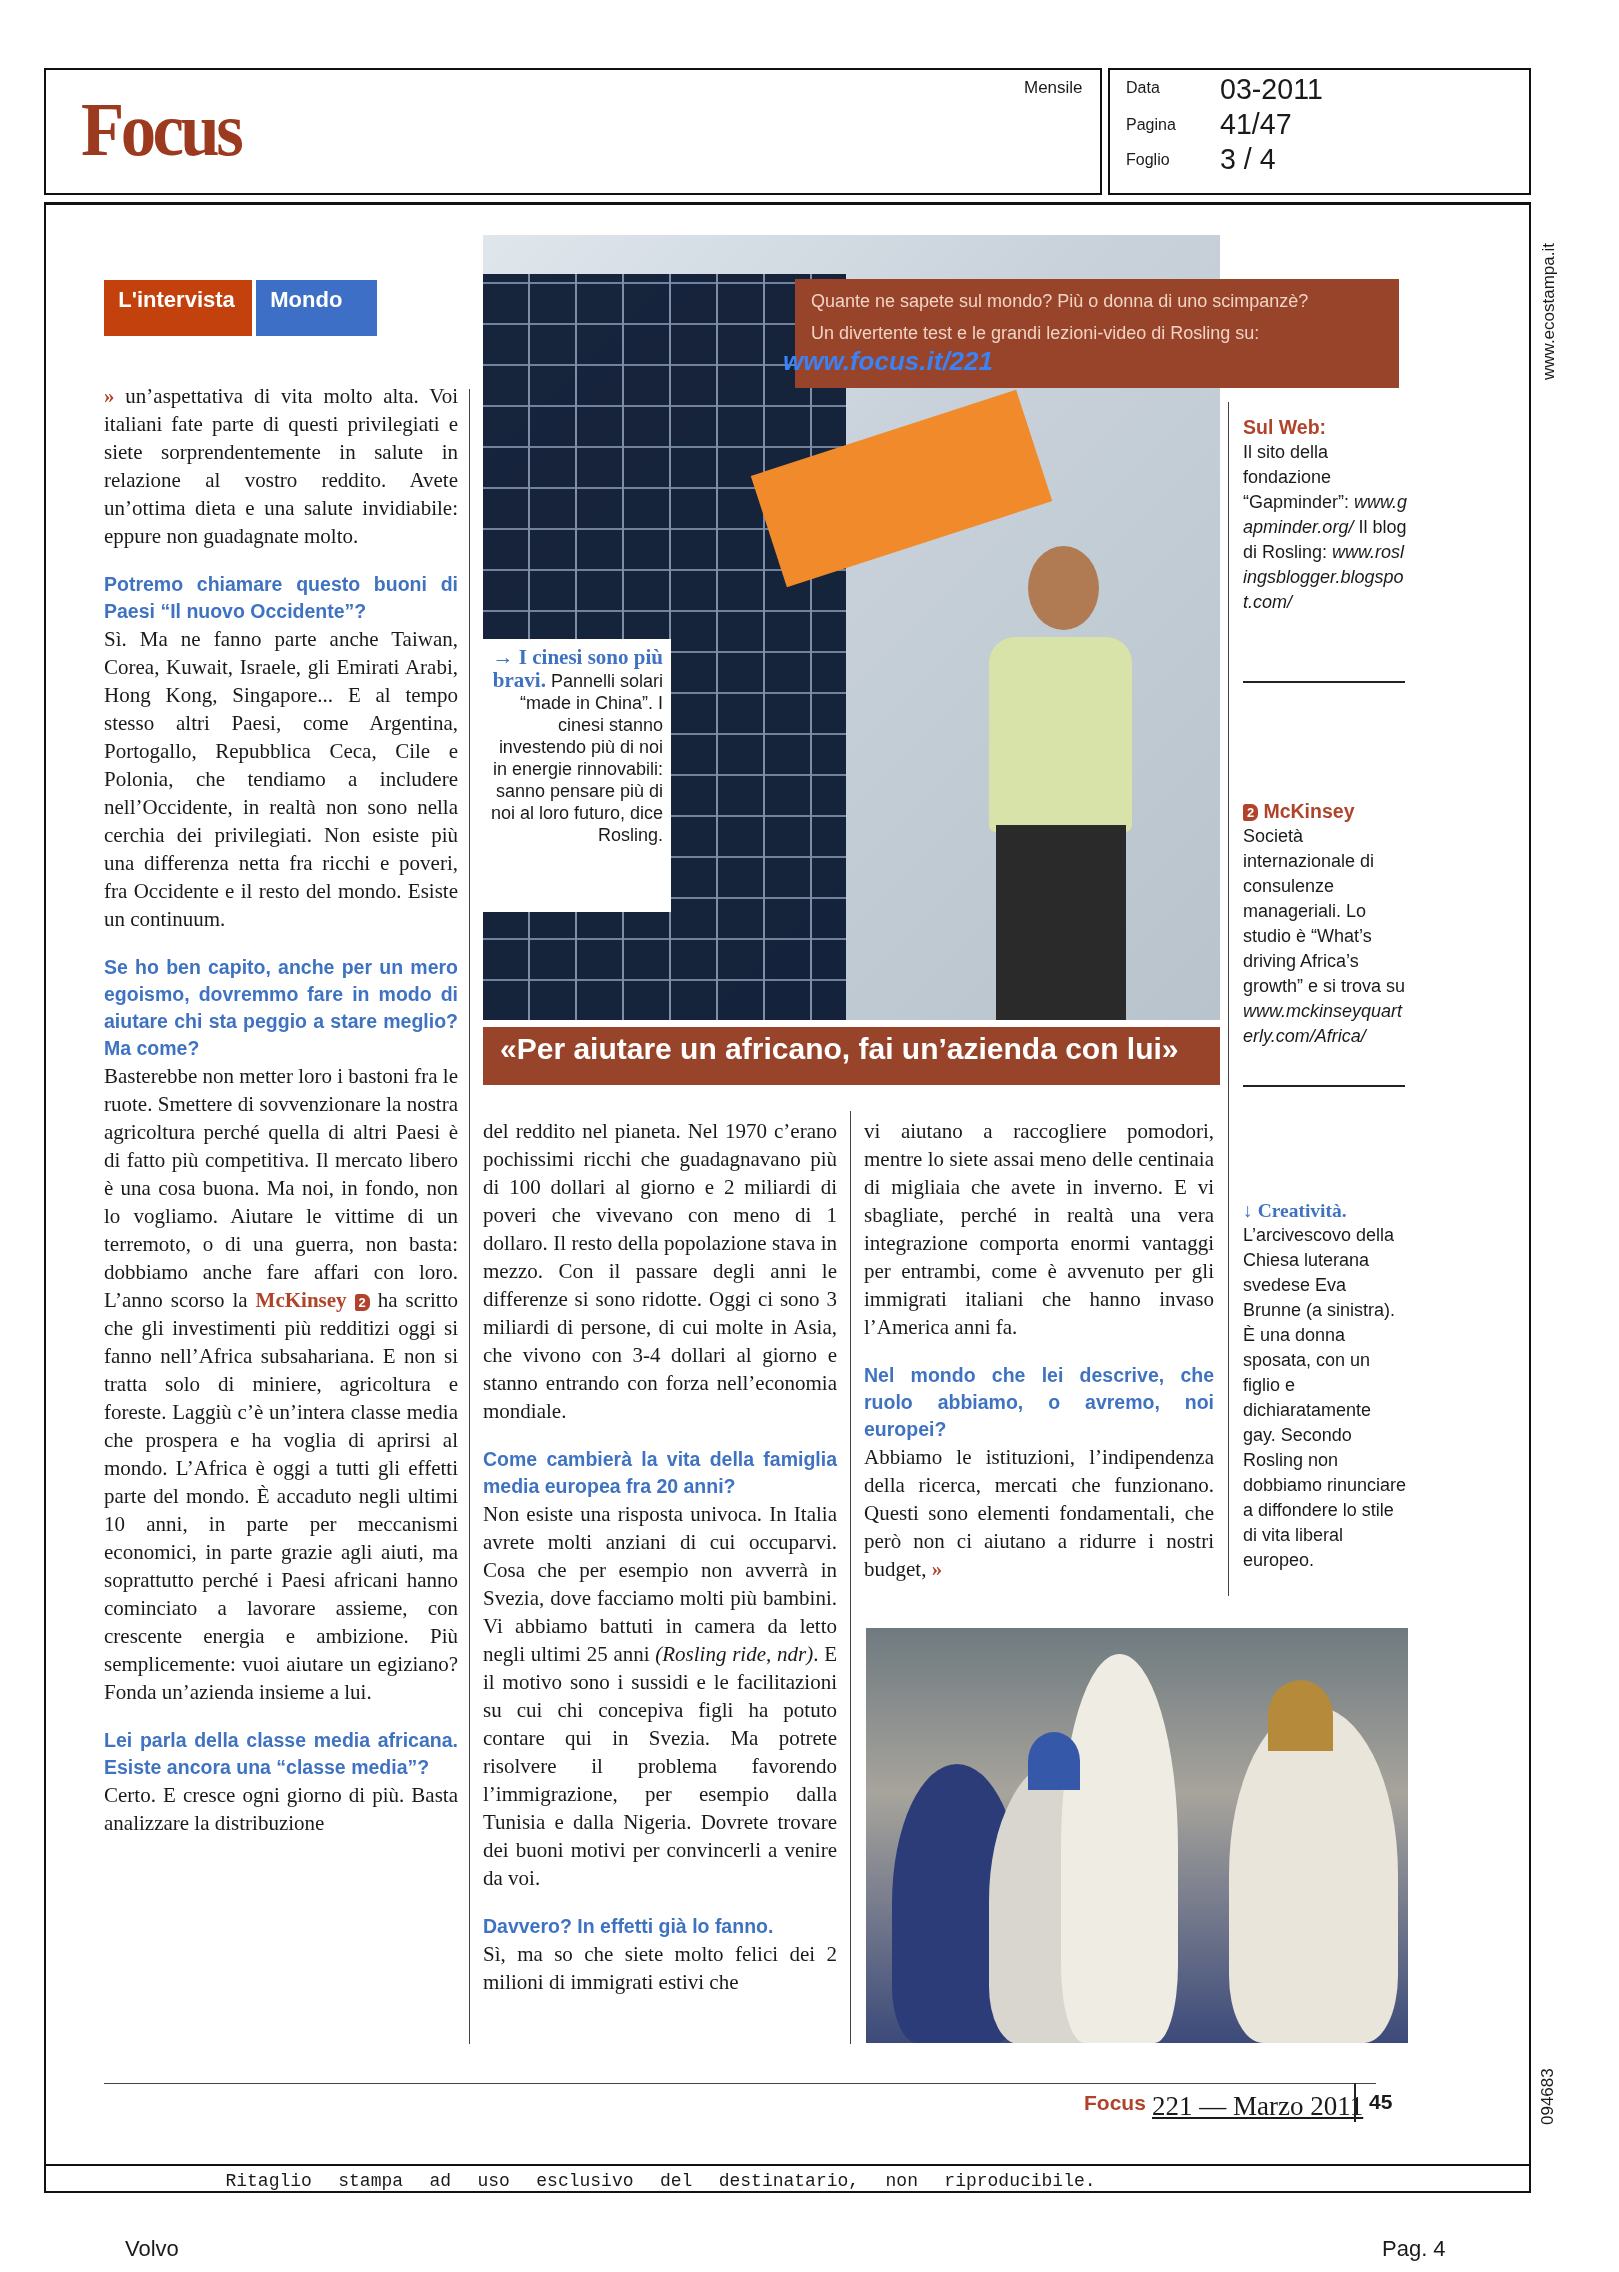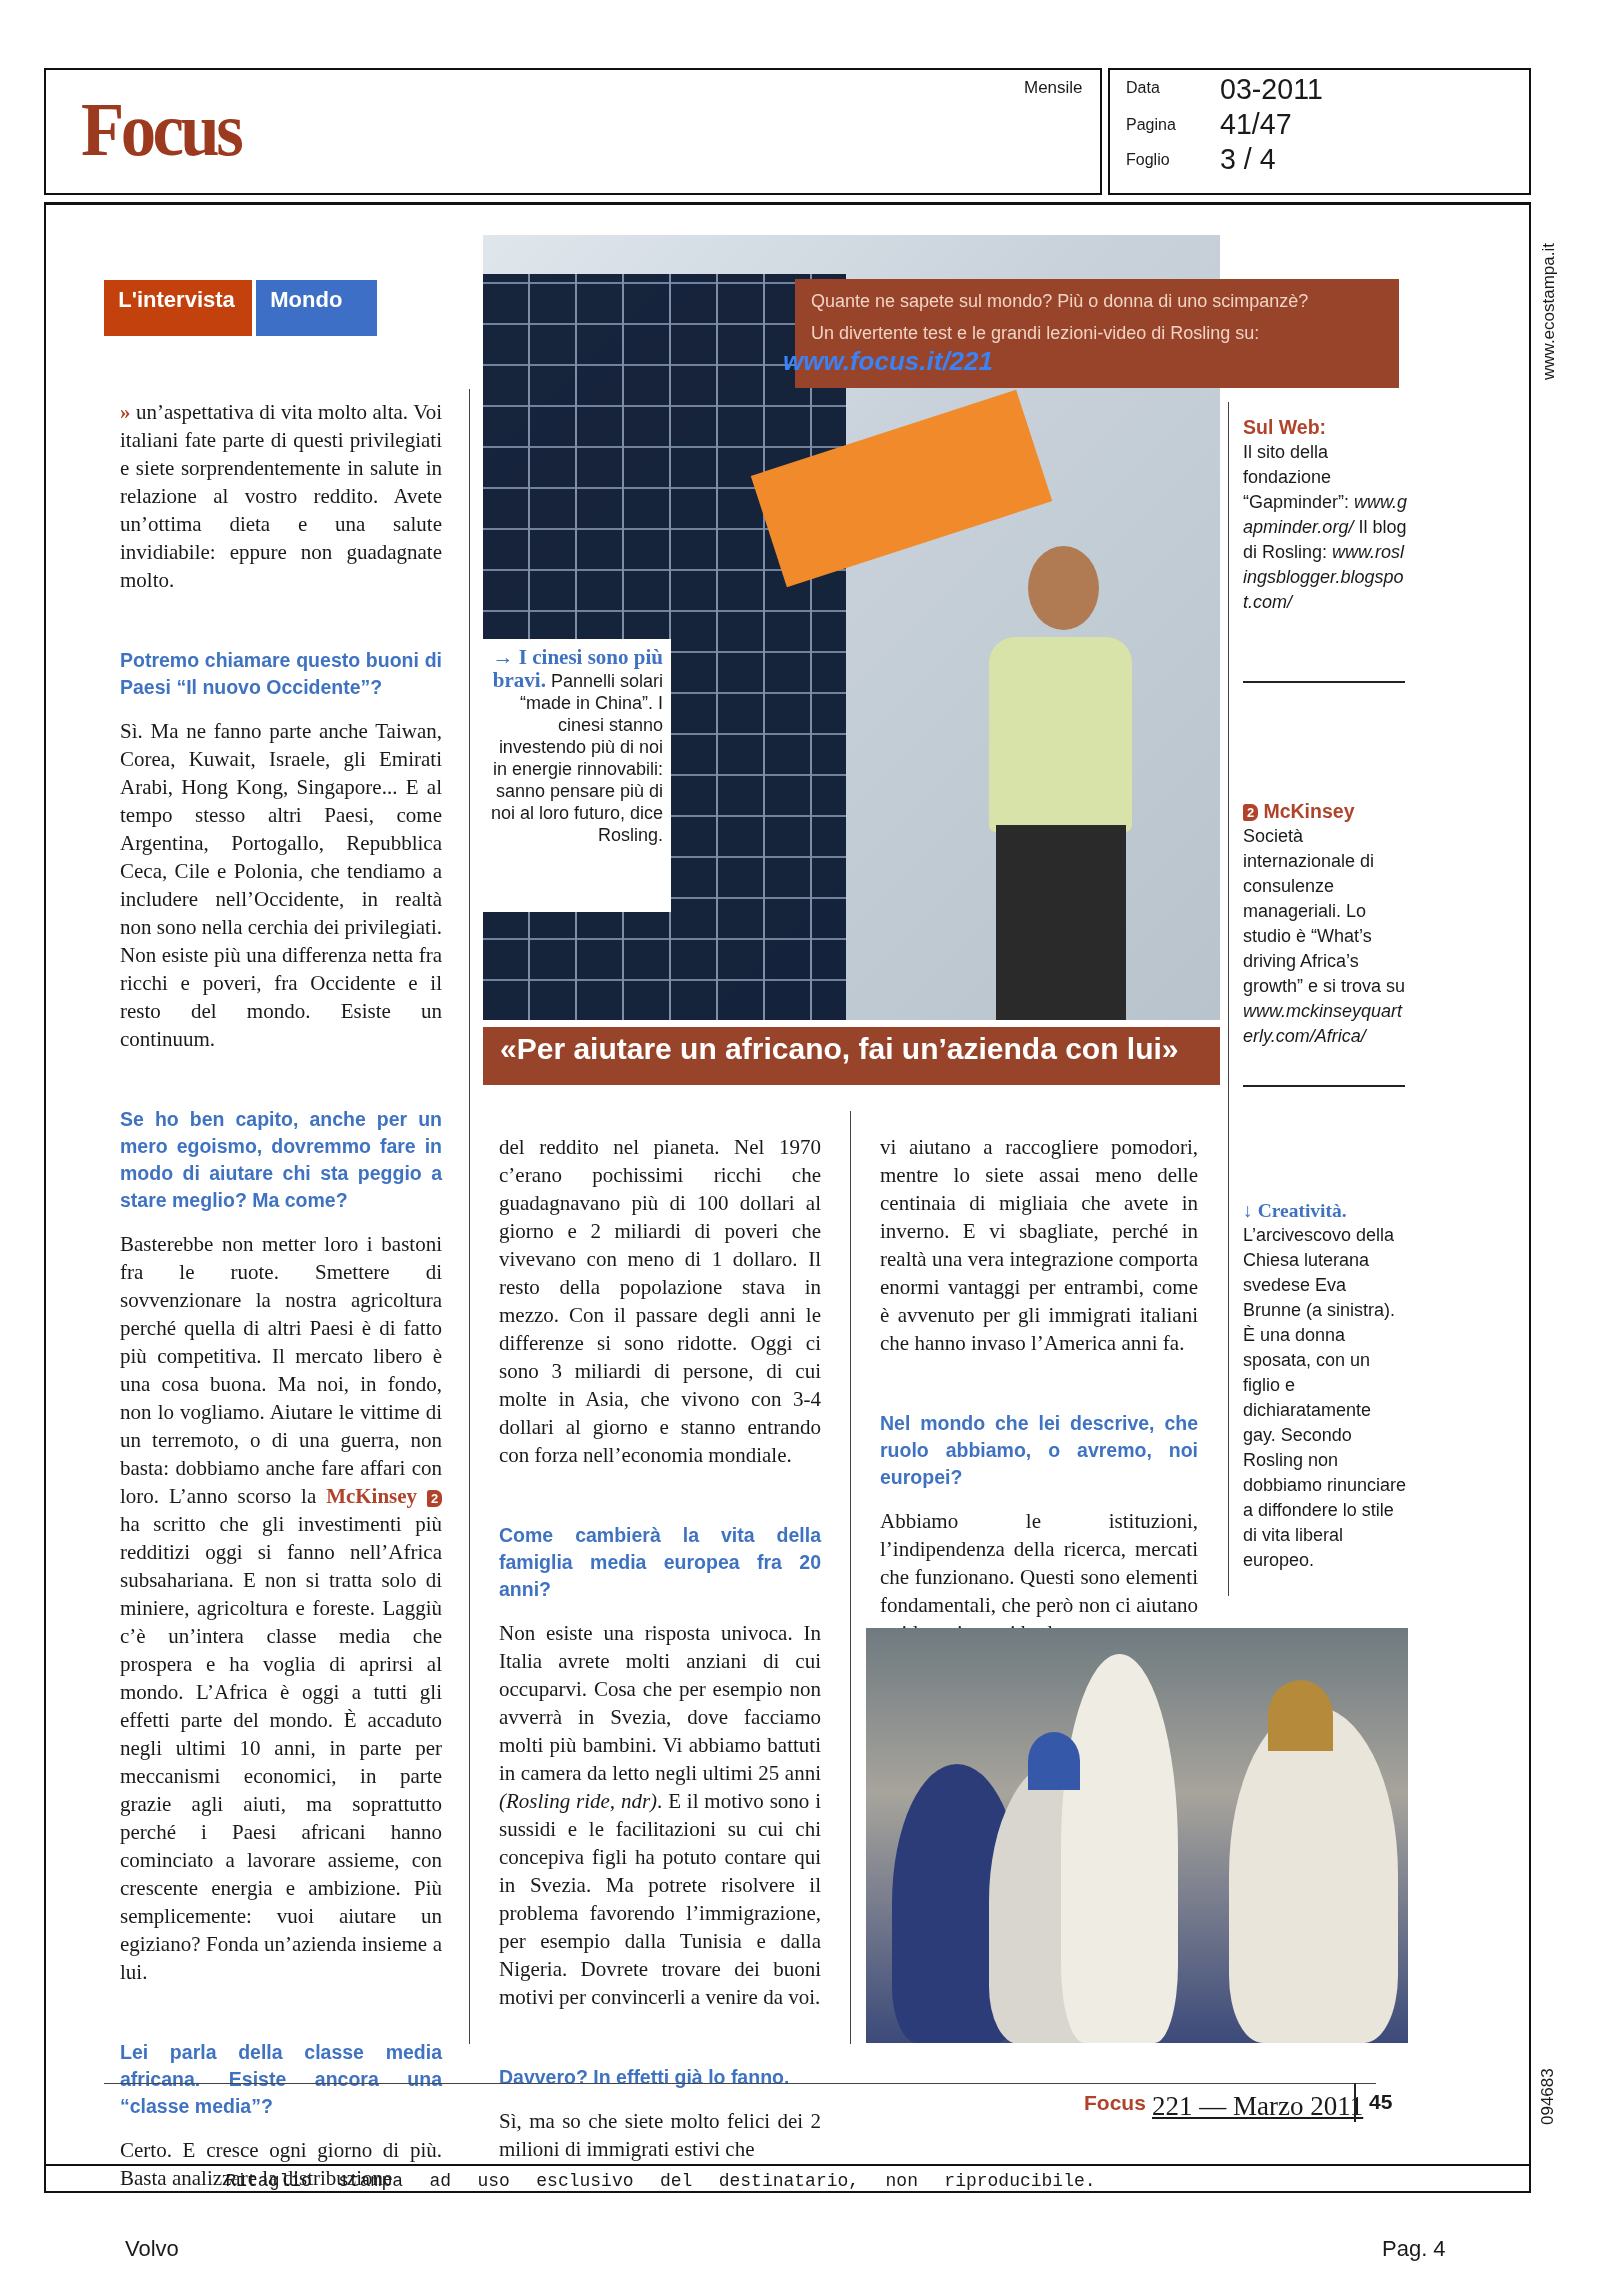--- a/index.html
+++ b/index.html
@@ -19,21 +19,21 @@
   .volvo{left:125px;top:2236px;font-size:22px;}
   .pag{left:1382px;top:2236px;font-size:22px;}
   .eco{left:1539px;top:221px;font-size:17px;transform:rotate(-90deg);transform-origin:left top;white-space:nowrap;top:380px;}
   .code{left:1538px;top:2125px;font-size:17px;transform:rotate(-90deg);transform-origin:left top;}
   
   .tag{top:280px;height:56px;color:#fff;font-weight:bold;font-size:22px;line-height:40px;padding-left:14.3px;box-sizing:border-box;}
   .tag-red{left:104px;width:148px;background:#c2410c;}
   .tag-blue{left:256px;width:121px;background:#3d6fc6;}
   
   .col{font-family:"Liberation Serif",serif;font-size:21px;line-height:28px;text-align:justify;}
-  .col p{margin:16px;}
+  .col p{margin:0;}
   .q{font-family:"Liberation Sans",sans-serif;font-weight:bold;color:#3f73c2;font-size:19.5px;line-height:27px;margin:0;}
   .gap{height:21px;}
   .mck{color:#b0432a;font-weight:bold;}
   .badge{display:inline-block;background:#b0432a;color:#fff;font-family:"Liberation Sans",sans-serif;font-size:13px;font-weight:bold;padding:0 3.9px;line-height:17px;border-radius:2.6px 6.5px 6.5px 2.6px;vertical-align:middle;}
   .raquo{color:#b0432a;font-weight:bold;}
   .col1{left:104px;top:382px;width:354px;}
   .col2{left:483px;top:1117px;width:354px;}
   .col3{left:864px;top:1117px;width:350px;}
   .vrule{width:1.3px;background:#444;}
   

